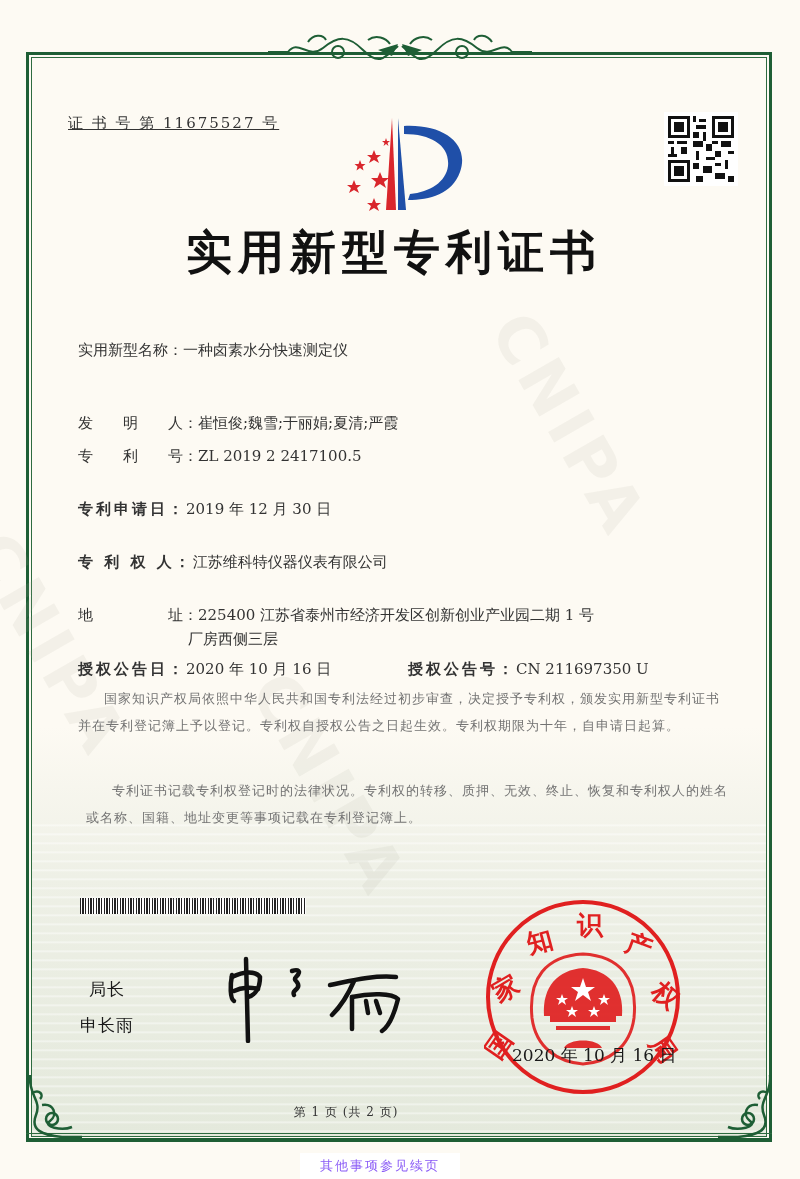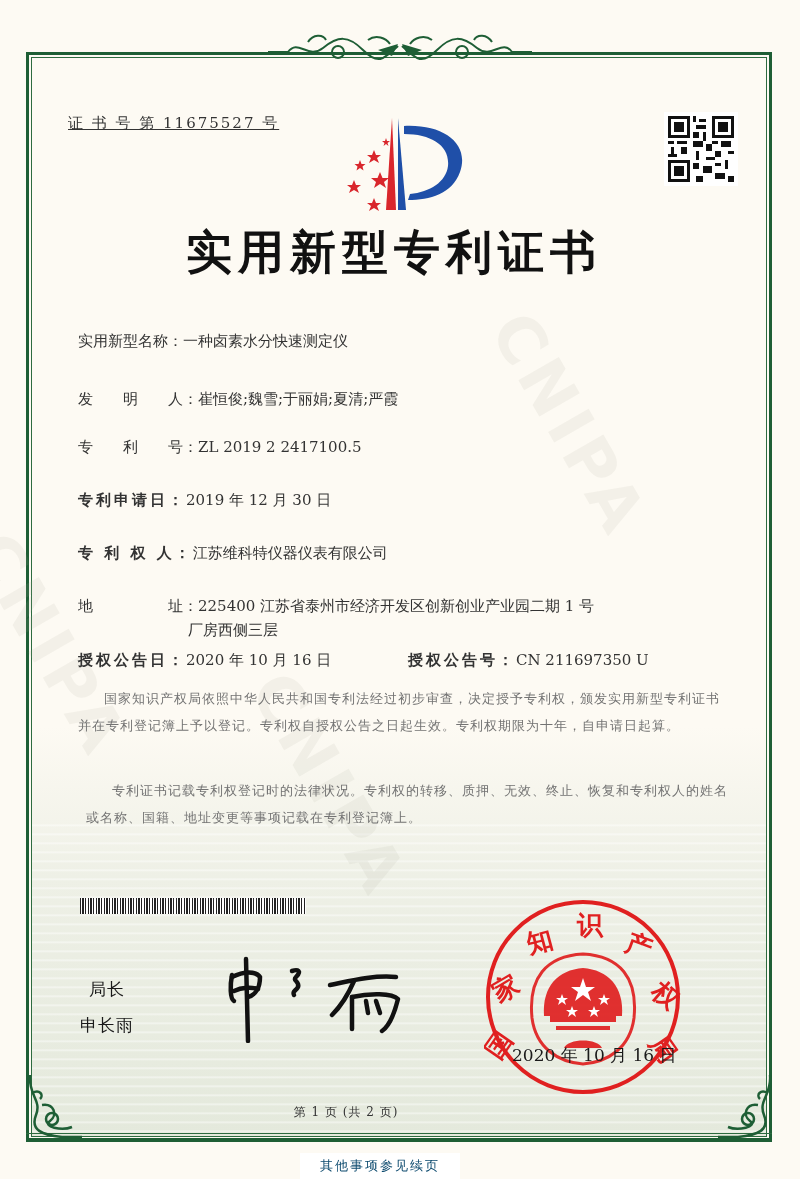--- a/index.html
+++ b/index.html
@@ -53,21 +53,21 @@
     position: absolute; left: 68px; top: 114px; font-size: 15px; letter-spacing: 2px; color: #333; text-decoration: underline;
   }
   .logo { position: absolute; left: 334px; top: 114px; width: 132px; height: 100px; }
   .qr { position: absolute; left: 664px; top: 112px; width: 74px; height: 74px; background: #fff; padding: 4px; }
 
   .title {
     position: absolute; left: 0; width: 788px; top: 222px; text-align: center;
     font-size: 46px; letter-spacing: 6px; color: #111; font-weight: bold;
   }
 
-  .field { position: absolute; left: 78px; font-size: 15px; color: #333; white-space: nowrap; }
+  .field { position: absolute; left: 78px; font-size: 15px; color: #333; white-space: nowrap; margin-top: 9px; }
   .field .label { display: inline-block; }
   .field .value { display: inline-block; }
   .spaced { letter-spacing: 3px; font-weight: bold; }
 
   .para {
     position: absolute; left: 78px; width: 648px; font-size: 13px; line-height: 26.5px; color: #737373;
     text-indent: 2em; letter-spacing: 1px;
   }
 
   .barcode {
@@ -83,21 +83,21 @@
   .seal { position: absolute; left: 484px; top: 898px; width: 198px; height: 198px; }
   .seal-date {
     position: absolute; left: 512px; top: 1044px; font-size: 17px; color: #1a1a1a; letter-spacing: 0px;
   }
 
   .page-no {
     position: absolute; left: 0; width: 692px; top: 1104px; text-align: center; font-size: 12px; color: #333; letter-spacing: 1px;
   }
   .footer-note {
     position: absolute; left: 300px; top: 1153px; width: 160px; height: 26px; background: #fff; text-align: center;
-    font-size: 13px; line-height: 26px; color: #0c4a6e; letter-spacing: 2px;
+    font-size: 13px; line-height: 26px; color: #8b5cf6; letter-spacing: 2px;
   }
 </style>
 </head>
 <body>
 
 <div class="page">
 
   <div class="frame-outer"></div>
   <div class="frame-inner">
     <div class="wave-lines"></div>
@@ -201,21 +201,21 @@
           <rect x="19" y="19" width="2" height="2"></rect>
       </g>
     </svg>
   </div>
 
   <div class="title">实用新型专利证书</div>
 
   <div class="field" style="top:332px;">
     <span class="label">实用新型名称：</span><span class="value">一种卤素水分快速测定仪</span>
   </div>
-  <div class="field" style="top:390px;text-align:right;">
+  <div class="field" style="top:405px;text-align:right;">
     <span class="label">发　　明　　人：</span><span class="value">崔恒俊;魏雪;于丽娟;夏清;严霞</span>
   </div>
   <div class="field" style="top:438px;">
     <span class="label">专　　利　　号：</span><span class="value">ZL 2019 2 2417100.5</span>
   </div>
   <div class="field" style="top:491px;">
     <span class="label spaced">专利申请日：</span><span class="value">2019 年 12 月 30 日</span>
   </div>
   <div class="field" style="top:544px;">
     <span class="label spaced">专 利 权 人：</span><span class="value">江苏维科特仪器仪表有限公司</span>

